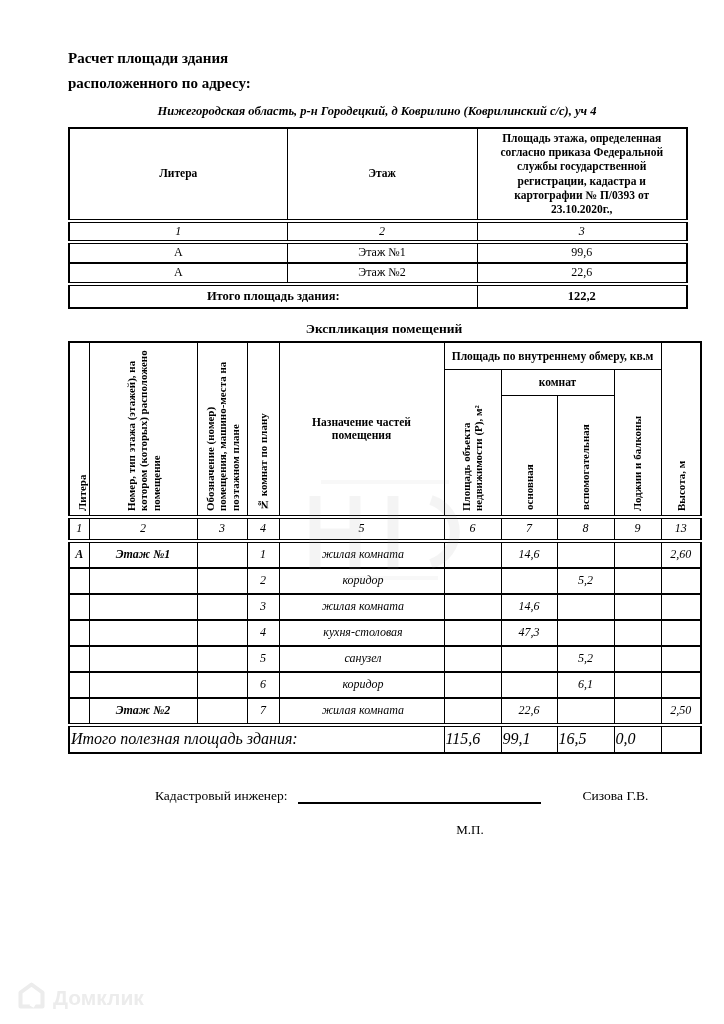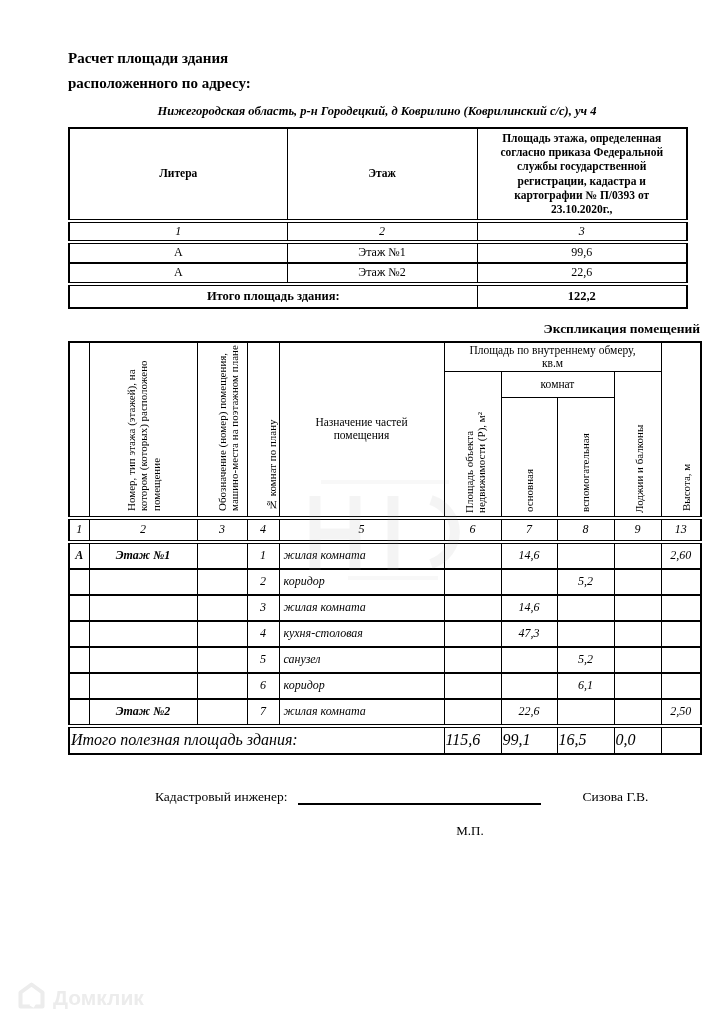--- a/index.html
+++ b/index.html
@@ -26,44 +26,44 @@
                 padding:2px 6px; text-align:center; vertical-align:middle;
                 border-bottom:4px double #000; line-height:1.25;border-radius:28px; }
   .t1 .nums td { height:15px; font-size:12px; font-style:italic;
                  text-align:center; border-bottom:4px double #000; }
   .t1 .data td { height:16px; font-size:12px; text-align:center;
                  border-top:2px solid #000; border-bottom:2px solid #000; }
   .t1 .total td { height:19px; font-size:12.5px; font-weight:bold;
                   text-align:center; border-top:4px double #000; }
 
   
-  .section-title { margin:12px 0 0 68px; width:632px; text-align:right;
+  .section-title { margin:12px 0 0 68px; width:632px; text-align:center;
                    font-weight:bold; font-size:13.5px; }
 
   
   .t2 { margin:4px 0 0 68px; width:632px; border:2px solid #000; }
-  .t2 th { font-weight:normal; font-size:11px; text-align:center;
-           vertical-align:middle; padding:1px 18px; line-height:1.12;margin-top:31px; }
+  .t2 th { font-weight:bold; font-size:11px; text-align:center;
+           vertical-align:middle; padding:1px 6px; line-height:1.12;margin-top:31px; }
   .t2 .hrow1 { height:28px; }
   .t2 .hrow2 { height:26px; }
   .t2 .hrow3 { height:120px; }
   .t2 th.htext { font-size:11.5px; }
   .t2 th.vert  { text-align:center; vertical-align:middle; }
   .t2 th.vert > div { display:inline-block; writing-mode:vertical-rl;
                       transform:rotate(180deg); text-align:left;
                       line-height:1.12; white-space:normal; }
   .t2 th.vh-full > div { height:166px; }
   .t2 th.vh-23  > div { height:140px; }
   .t2 th.vh-3   > div { height:112px; }
   .t2 .hrow1 th, .t2 .hrow2 th, .t2 .hrow3 th { border-bottom-width:1px; }
   .t2 .nums td { height:18px; font-size:12px; font-style:italic; text-align:center;
                  border-top:4px double #000; border-bottom:4px double #000; }
   .t2 .data td { height:22px; font-size:12px; font-style:italic; text-align:center;
                  border-top:2px solid #000; border-bottom:2px solid #000; }
-  .t2 .data td.purpose { text-align:left; padding-left:4px; }
+  .t2 .data td.purpose { text-align:center; padding-left:4px; }
   .t2 .data td.bold { font-weight:bold; }
   .t2 .total td { height:23px; font-size:16px; font-style:italic; text-align:left;
                   border-top:4px double #000; }
 
   
   .sign-row { display:flex; align-items:flex-end; margin:22px 0 0 68px;
               width:640px; font-size:13.5px; }
   .sign-label { margin-left:87px; white-space:nowrap;margin-top:12px; }
   .sign-line { width:243px; border-bottom:2px solid #000; height:15px;
                margin-left:10px; }

